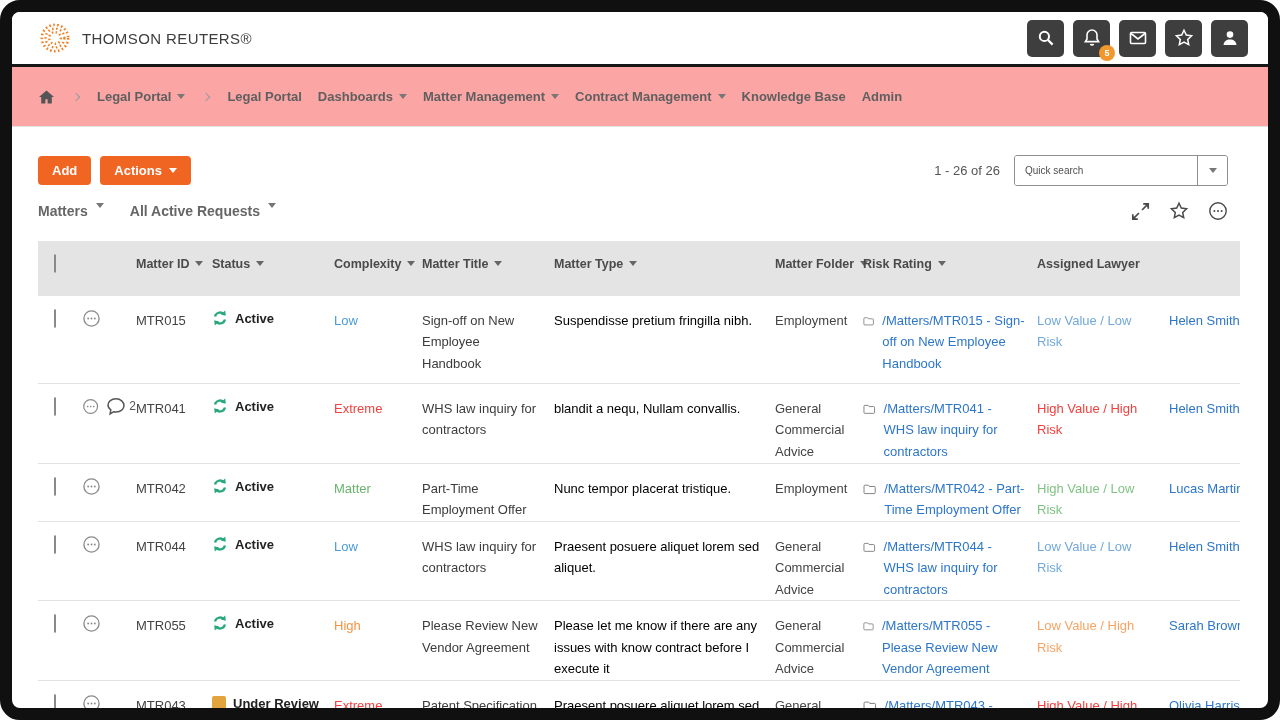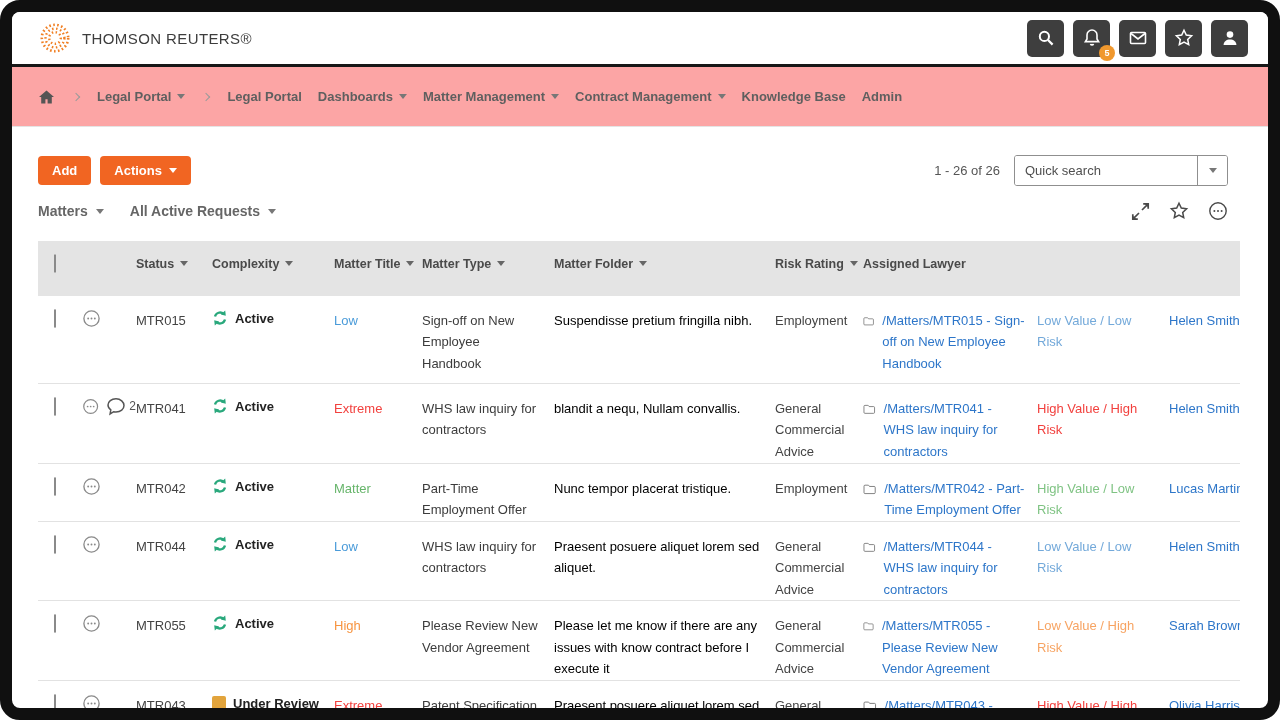--- a/index.html
+++ b/index.html
@@ -23,26 +23,26 @@
 
   
   .main { padding:28px 0 0 26px; }
   .toolbar1 { display:flex; align-items:center; justify-content:space-between; padding-right:40px; }
   .tb-left { display:flex; gap:9px;border-radius:7px; }
   .btn-orange { background:#f16522; color:#fff; font-size:13px; font-weight:bold; border:none; border-radius:4px; height:29px; padding:0 14px; display:flex; align-items:center; gap:7px; cursor:pointer; font-family:inherit; }
   .btn-orange .caret { border-top-color:#fff; }
   .tb-right { display:flex; align-items:center; gap:14px; }
   .range { font-size:13px; color:#555; }
   .searchbox { display:flex; align-items:stretch; border:1px solid #8f8f8f; border-radius:3px; background:#fff; height:31px; overflow:hidden; }
-  .searchbox input { border:none; outline:none; width:182px; padding:0 10px; font-size:13px; color:#333; font-family:inherit; }
+  .searchbox input { border:none; outline:none; width:182px; padding:0 10px; font-size:10px; color:#333; font-family:inherit; }
   .searchbox input::placeholder { color:#4f4f4f; opacity:1; }
   .search-dd { width:30px; border-left:1px solid #8f8f8f; display:flex; align-items:center; justify-content:center; cursor:pointer; background:#fff; }
   .toolbar2 { margin-top:15px; display:flex; align-items:center; justify-content:space-between; padding-right:40px; }
   .views { display:flex; gap:26px; }
-  .view-dd { font-size:14px; font-weight:bold; color:#666; display:flex; align-items:center; gap:8px; cursor:pointer; }
+  .view-dd { font-size:14px; font-weight:bold; color:#666; display:flex; align-items:flex-start; gap:8px; cursor:pointer; }
   .grid-icons { display:flex; gap:19px; align-items:center; }
   .grid-icons .ic { cursor:pointer; display:flex; }
 
   
   .tablewrap { margin-top:20px; width:1202px; overflow:hidden; position:relative; }
   .grid-row { display:grid; grid-template-columns:40px 58px 76px 122px 88px 132px 221px 88px 174px 132px 120px; width:1251px; }
   .thead { background:#e4e4e4; height:55px; position:relative; }
   .th { font-size:12.5px; font-weight:bold; color:#4a4a4a; padding-top:16px; display:flex; align-items:flex-start; gap:6px; white-space:nowrap; cursor:pointer; }
   .th .caret { margin-top:4px; border-top-color:#666; }
   .cell { font-size:13px; color:#444; padding-top:14px; padding-right:12px; line-height:1.65; }
@@ -203,20 +203,24 @@
             </svg>
         </span>
       </div>
     </div>
 
     <div class="tablewrap">
       <div class="grid-row thead">
         <div class="chkcell"><span class="chk"></span></div>
         <div></div>
         <div class="th">
+            <span>Matter ID</span>
+            <span class="caret"></span>
+          </div>
+        <div class="th">
             <span>Status</span>
             <span class="caret"></span>
           </div>
         <div class="th">
             <span>Complexity</span>
             <span class="caret"></span>
           </div>
         <div class="th">
             <span>Matter Title</span>
             <span class="caret"></span>

